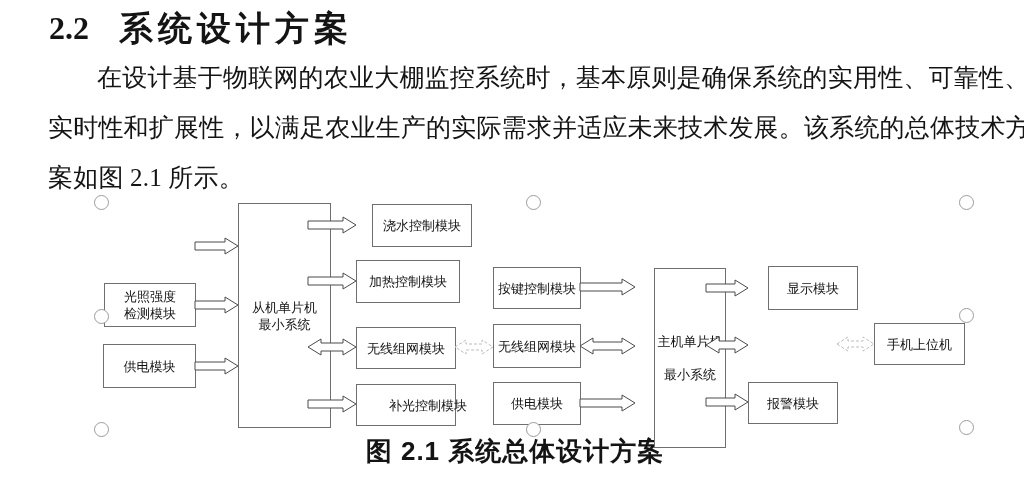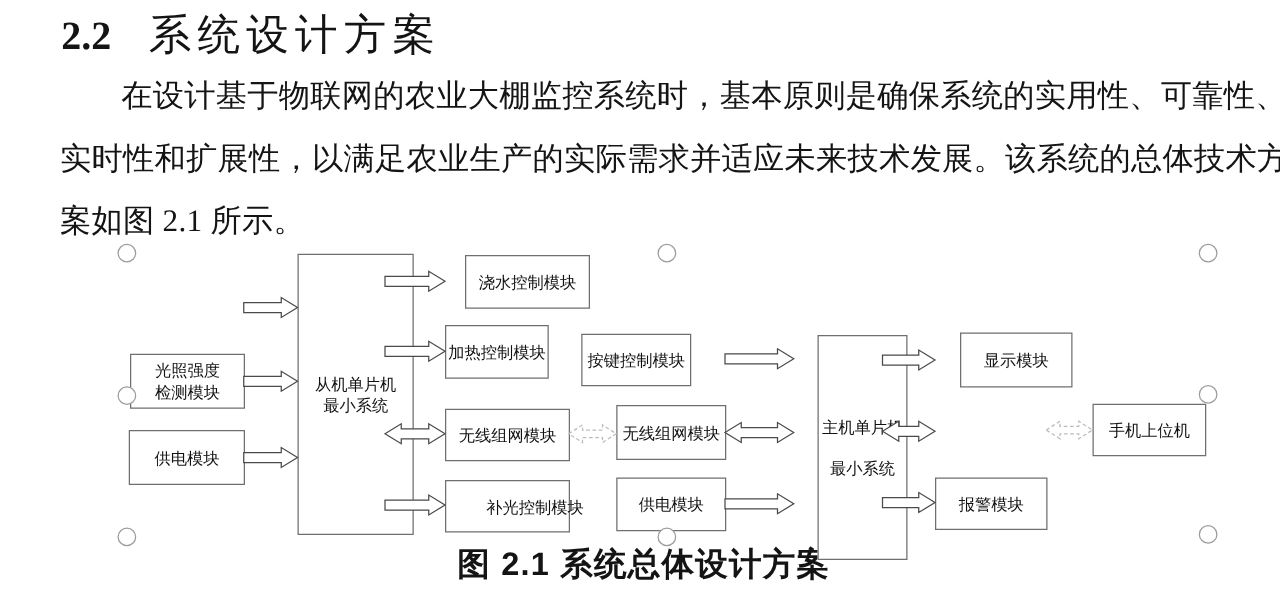--- a/index.html
+++ b/index.html
@@ -9,21 +9,21 @@
     color:#141414;
   }
   .abs{position:absolute;box-sizing:border-box;}
   
   .heading{left:49px;top:10px;display:flex;align-items:flex-end;white-space:nowrap;}
   .heading .num{
     font-family:"Liberation Serif","DejaVu Serif",serif;
     font-weight:bold;font-size:32px;line-height:36px;
   }
   .heading .title{
-    margin-left:30px;font-weight:normal;font-size:34px;line-height:36px;
+    margin-left:30px;font-weight:bold;font-size:34px;line-height:36px;
     letter-spacing:5px;
   }
   
   .bodyline{
     white-space:nowrap;
     font-family:"Liberation Serif","DejaVu Serif",serif;
     font-size:25px;line-height:28px;letter-spacing:0.2px;
   }
   .l1{left:97px;top:64px;}
   .l2{left:48px;top:114px;}
@@ -72,31 +72,31 @@
   </div>
 
   <div class="dbox abs" style="left:238px;top:13px;width:93px;height:225px;">
     <span>从机单片机</span>
     <span>最小系统</span>
   </div>
 
   <div class="dbox abs" style="left:356px;top:14px;width:100px;height:43px;margin-left:16px;">
     <span>浇水控制模块</span>
   </div>
-  <div class="dbox abs" style="left:356px;top:70px;width:83px;height:43px;">
+  <div class="dbox abs" style="left:356px;top:70px;width:104px;height:43px;">
     <span>加热控制模块</span>
   </div>
   <div class="dbox abs" style="left:356px;top:137px;width:100px;height:42px;">
     <span>无线组网模块</span>
   </div>
   <div class="dbox abs" style="left:356px;top:194px;width:100px;height:42px;padding-left:44px;">
     <span>补光控制模块</span>
   </div>
 
-  <div class="dbox abs" style="left:465px;top:77px;width:88px;height:42px;">
+  <div class="dbox abs" style="left:493px;top:77px;width:88px;height:42px;">
     <span>按键控制模块</span>
   </div>
   <div class="dbox abs" style="left:493px;top:134px;width:88px;height:44px;">
     <span>无线组网模块</span>
   </div>
   <div class="dbox abs" style="left:493px;top:192px;width:88px;height:43px;">
     <span>供电模块</span>
   </div>
 
   <div class="dbox abs" style="left:654px;top:78px;width:72px;height:180px;gap:16px;">

